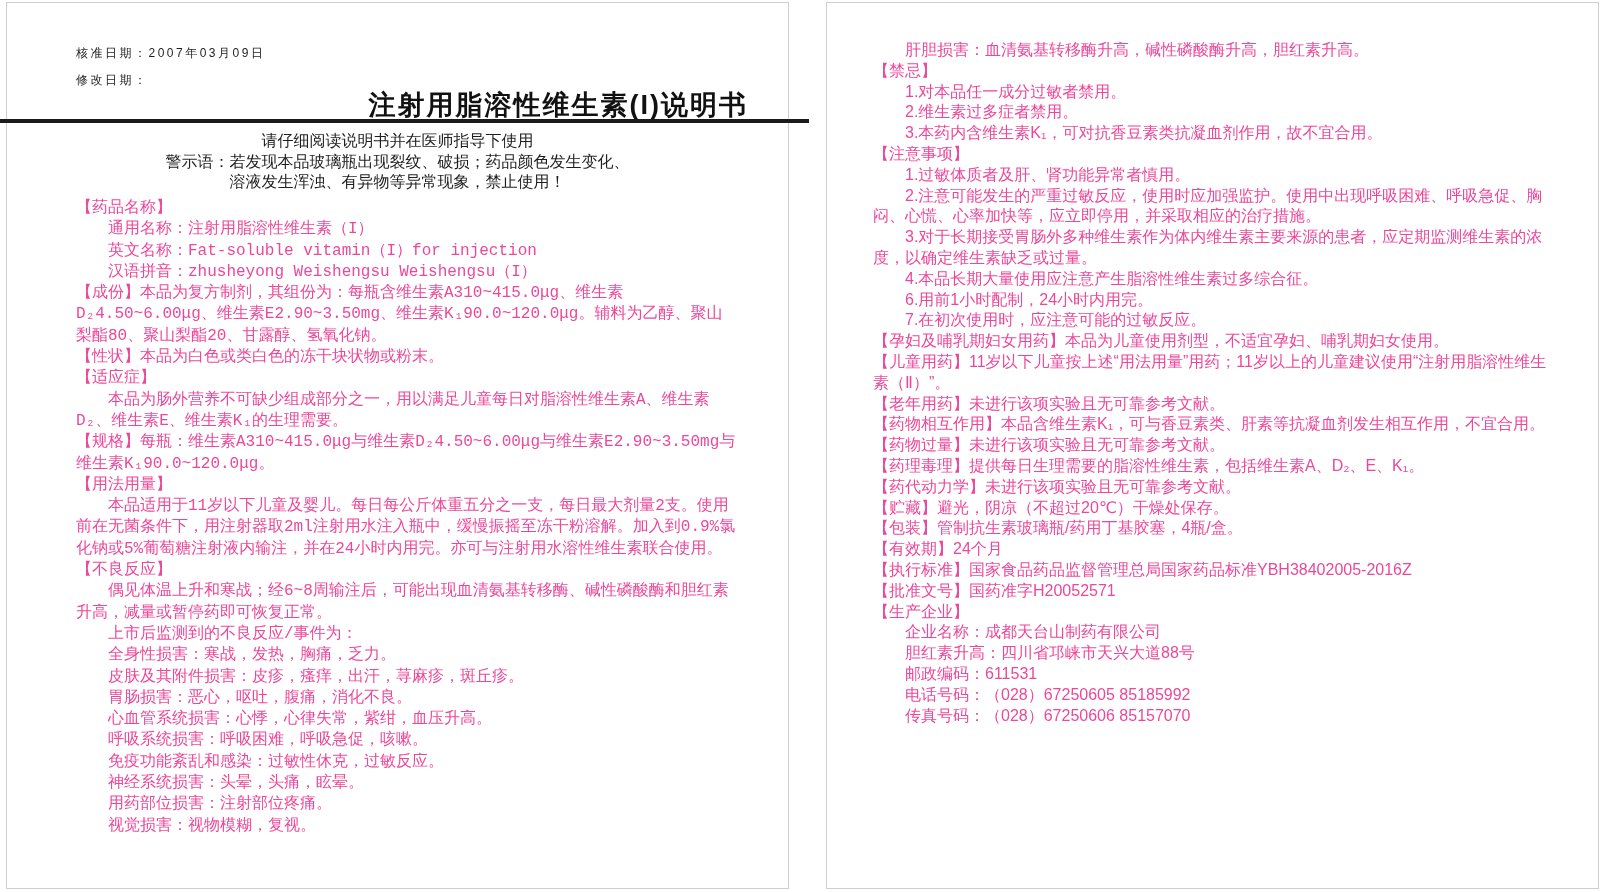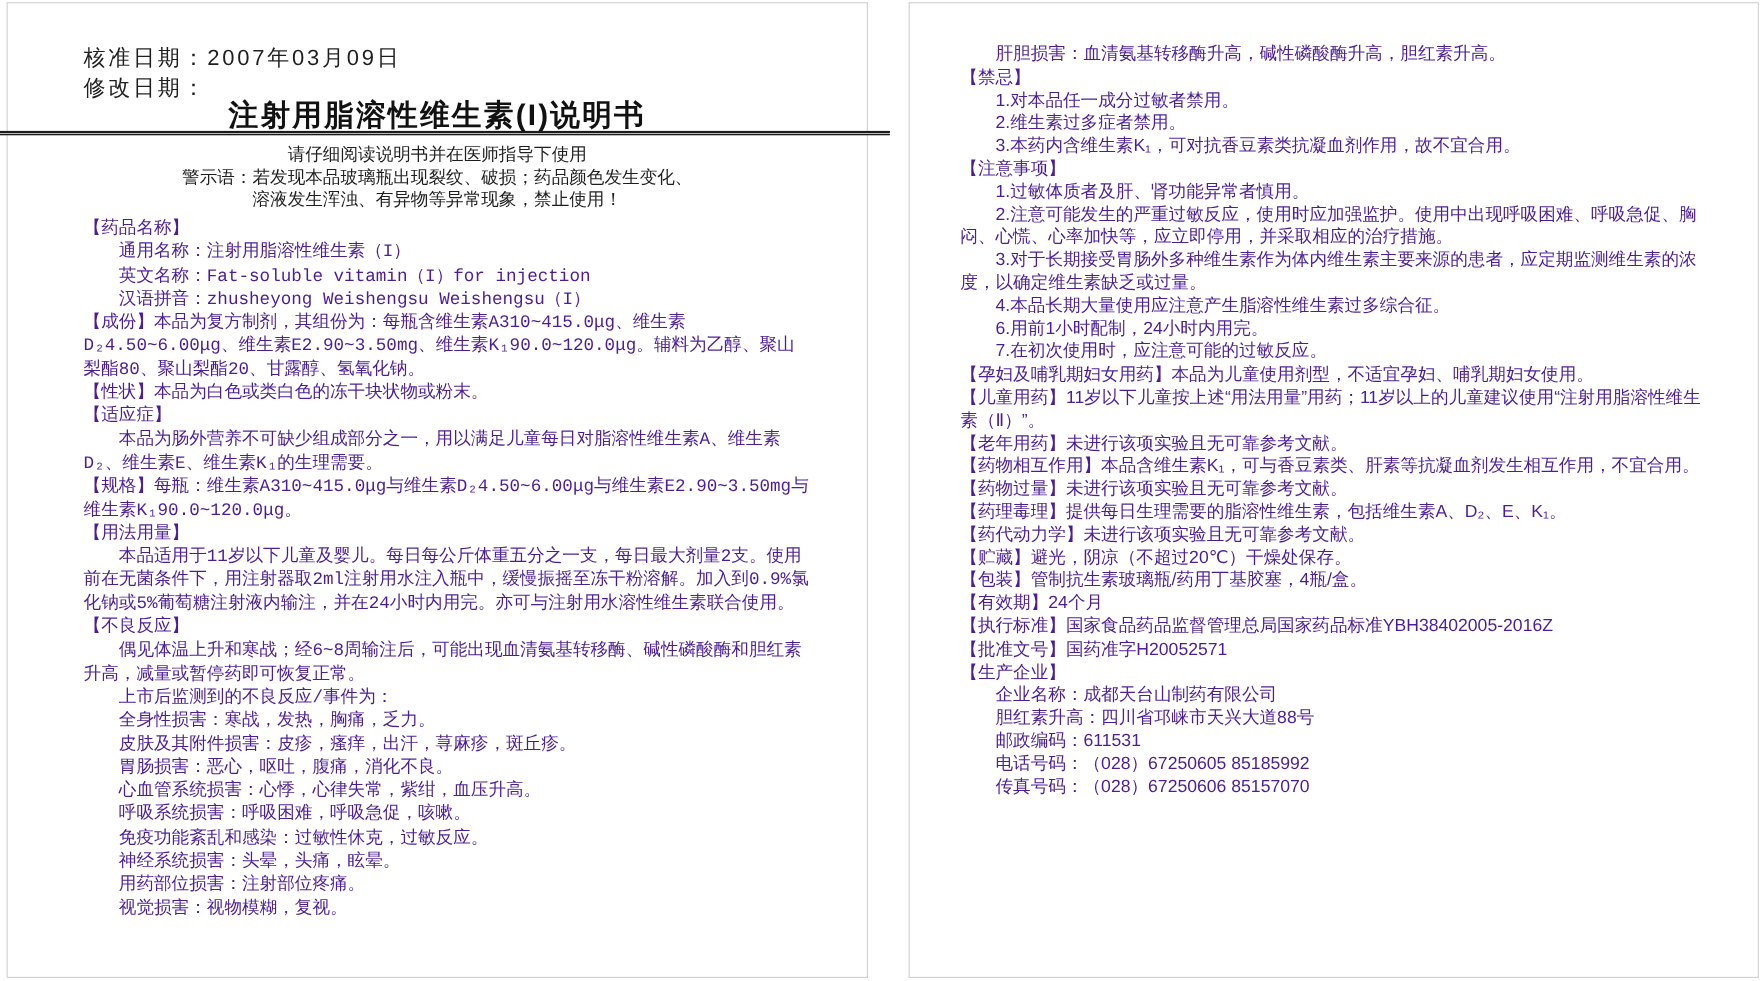--- a/index.html
+++ b/index.html
@@ -8,30 +8,30 @@
     background:#ffffff;color:#1e1e1e;
     font-family:"Liberation Sans","DejaVu Sans",sans-serif;
   }
   .page{
     position:absolute;top:2px;height:885px;background:#fff;
     border:1px solid #cfcfcf;box-sizing:content-box;
   }
   .page-left{left:6px;width:781px;}
   .page-right{left:826px;width:771px;}
 
-  .p1-header{position:absolute;left:69px;top:37px;font-size:20px;line-height:27px;letter-spacing:2.5px;}
+  .p1-header{position:absolute;left:69px;top:37px;font-size:12px;line-height:27px;letter-spacing:2.5px;}
   .p1-header p{margin:0;}
   .p1-title{
     position:absolute;left:40px;right:40px;top:84px;margin:0;
-    text-align:center;font-size:27px;font-weight:700;letter-spacing:2px;color:#111;
+    text-align:right;font-size:27px;font-weight:700;letter-spacing:2px;color:#111;
   }
   .p1-notice{position:absolute;left:30px;right:30px;top:128px;text-align:center;font-size:16px;line-height:20.5px;}
   .p1-notice p{margin:0;}
 
-  .body-text{font-size:16px;color:#4c1d95;}
+  .body-text{font-size:16px;color:#ec4899;}
   .body-text p{margin:0;}
   .body-text p.indent{text-indent:2em;}
   .p1-body{position:absolute;left:69px;right:52px;top:195px;line-height:21.3px;font-family:Liberation Mono, monospace;}
   .p2-body{position:absolute;left:46px;right:47px;top:37px;line-height:20.8px;}
 
   .title-rule{
     position:absolute;left:0;top:119px;width:809px;height:4px;z-index:5;
     background:linear-gradient(to bottom,#1b1b1b 0 1.6px,#b9b9b9 1.6px 2.4px,#1b1b1b 2.4px 4px);
   }
 </style>

